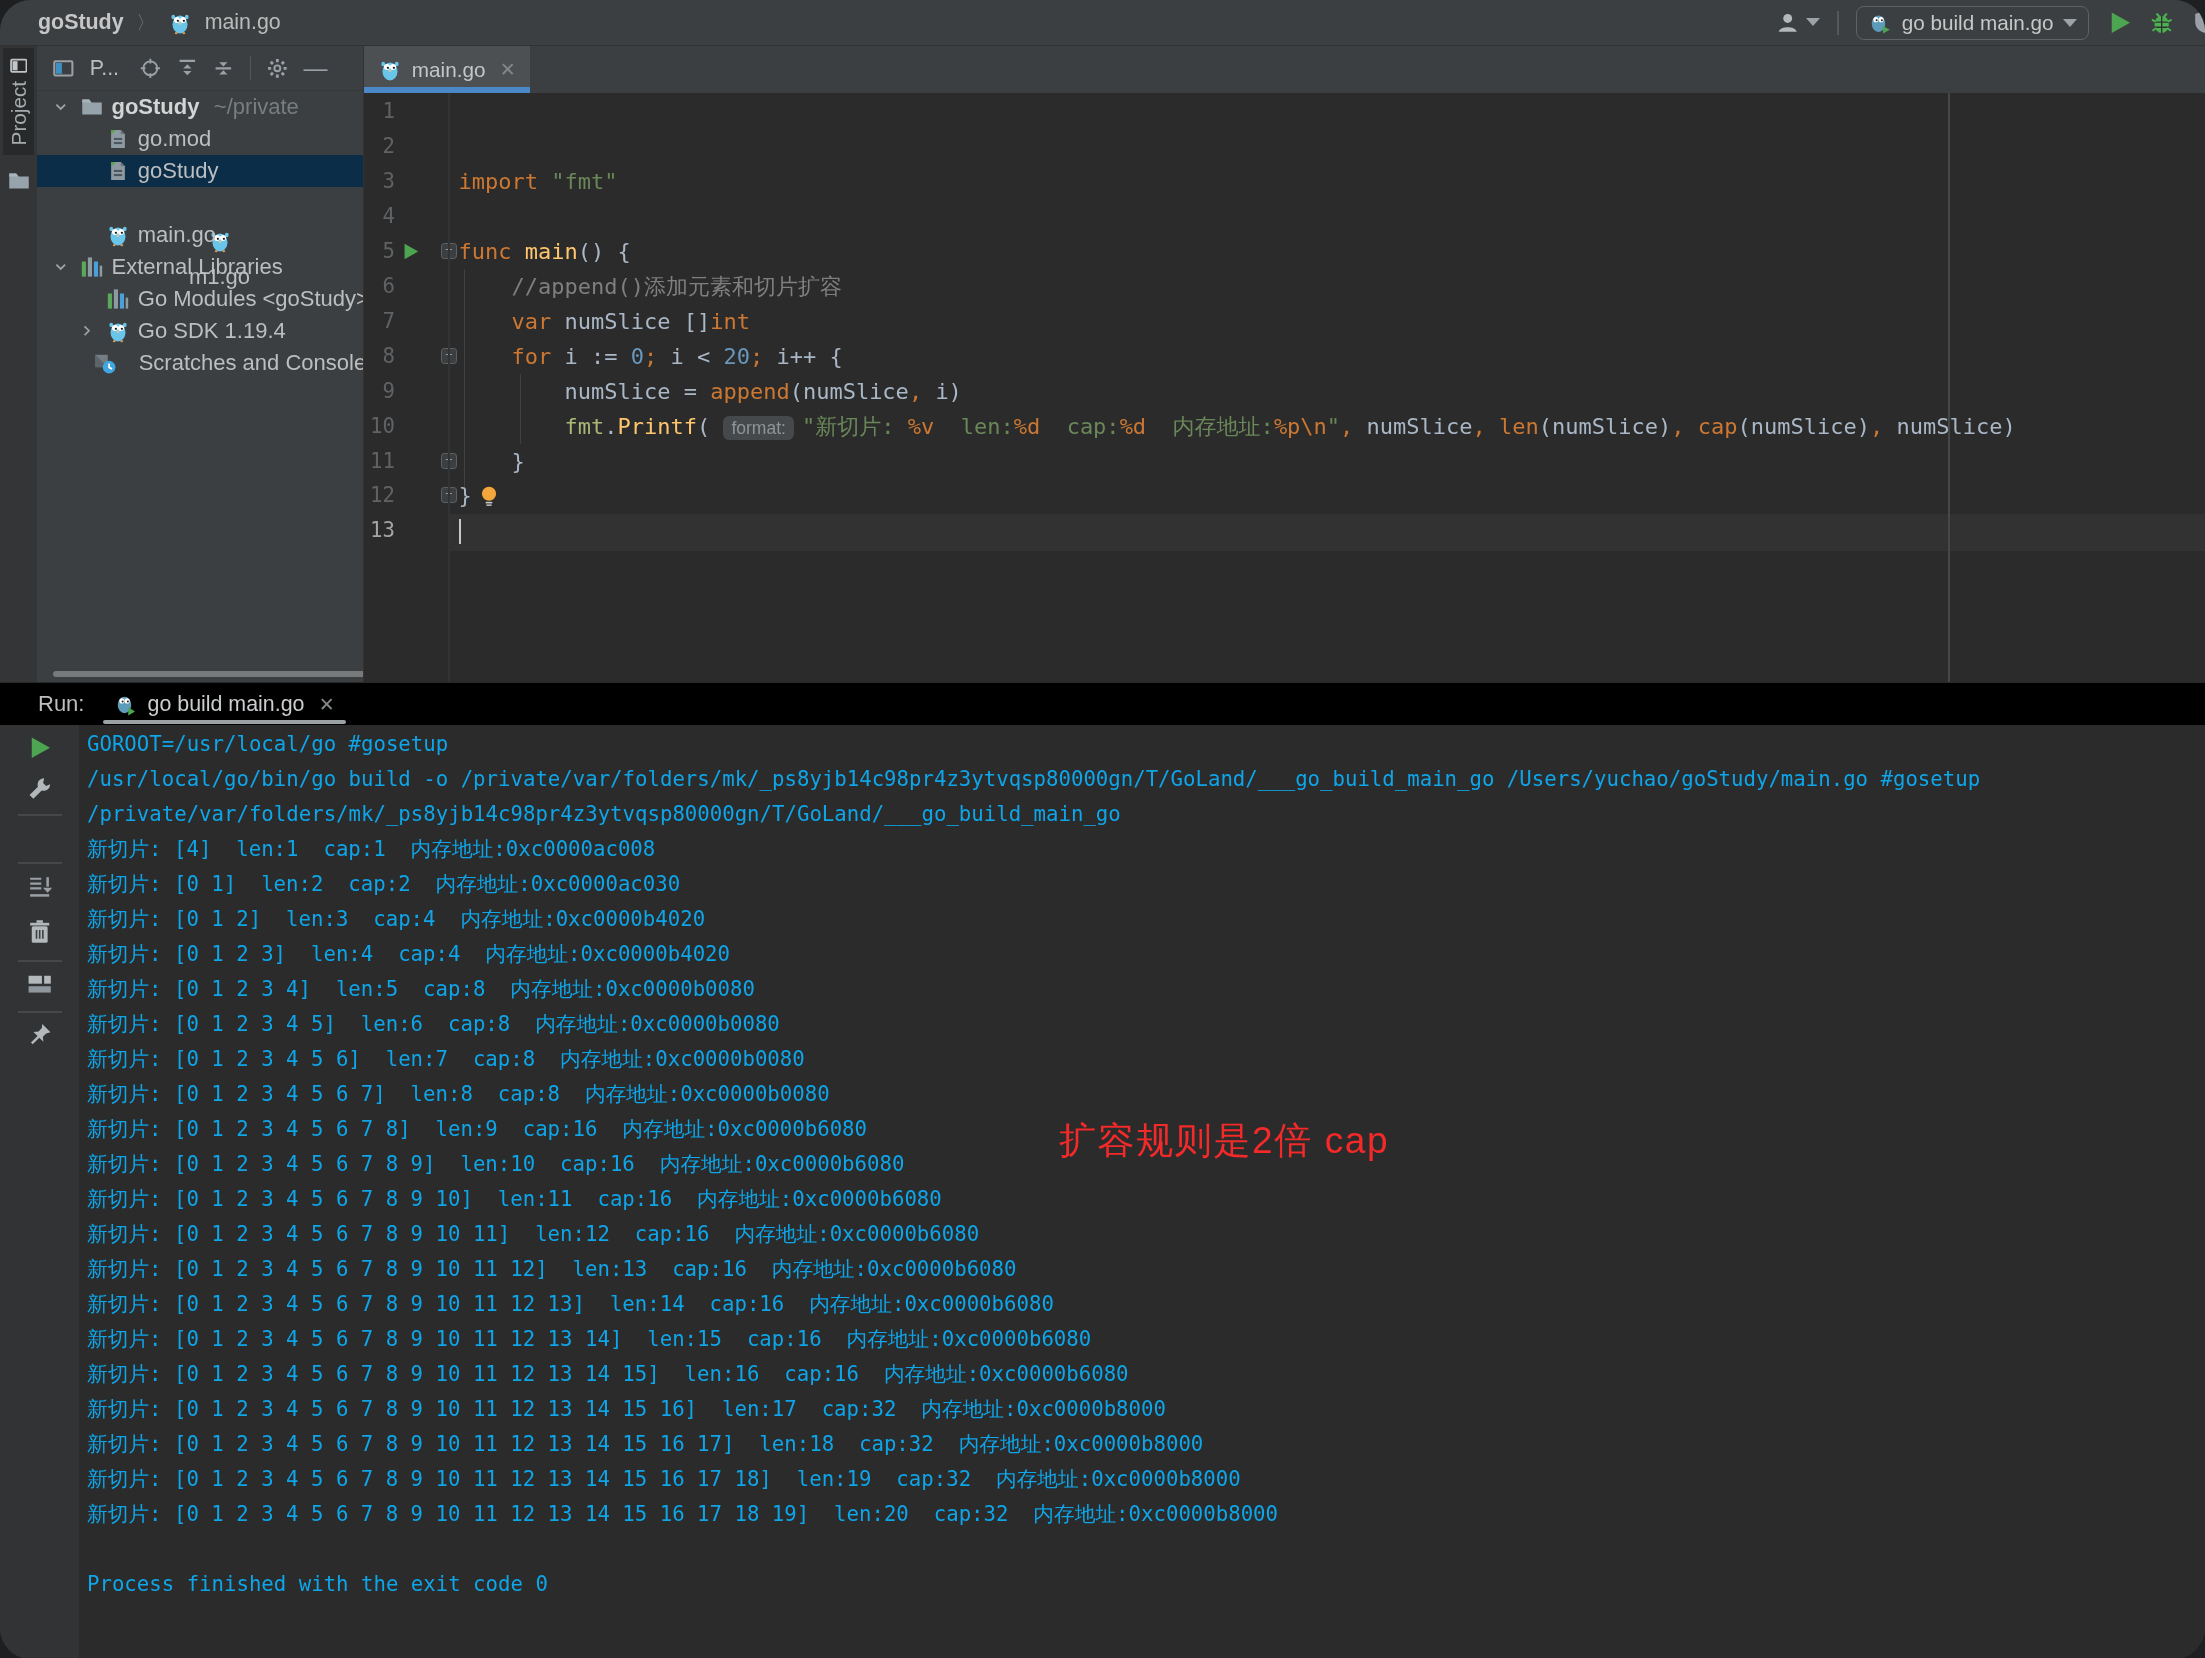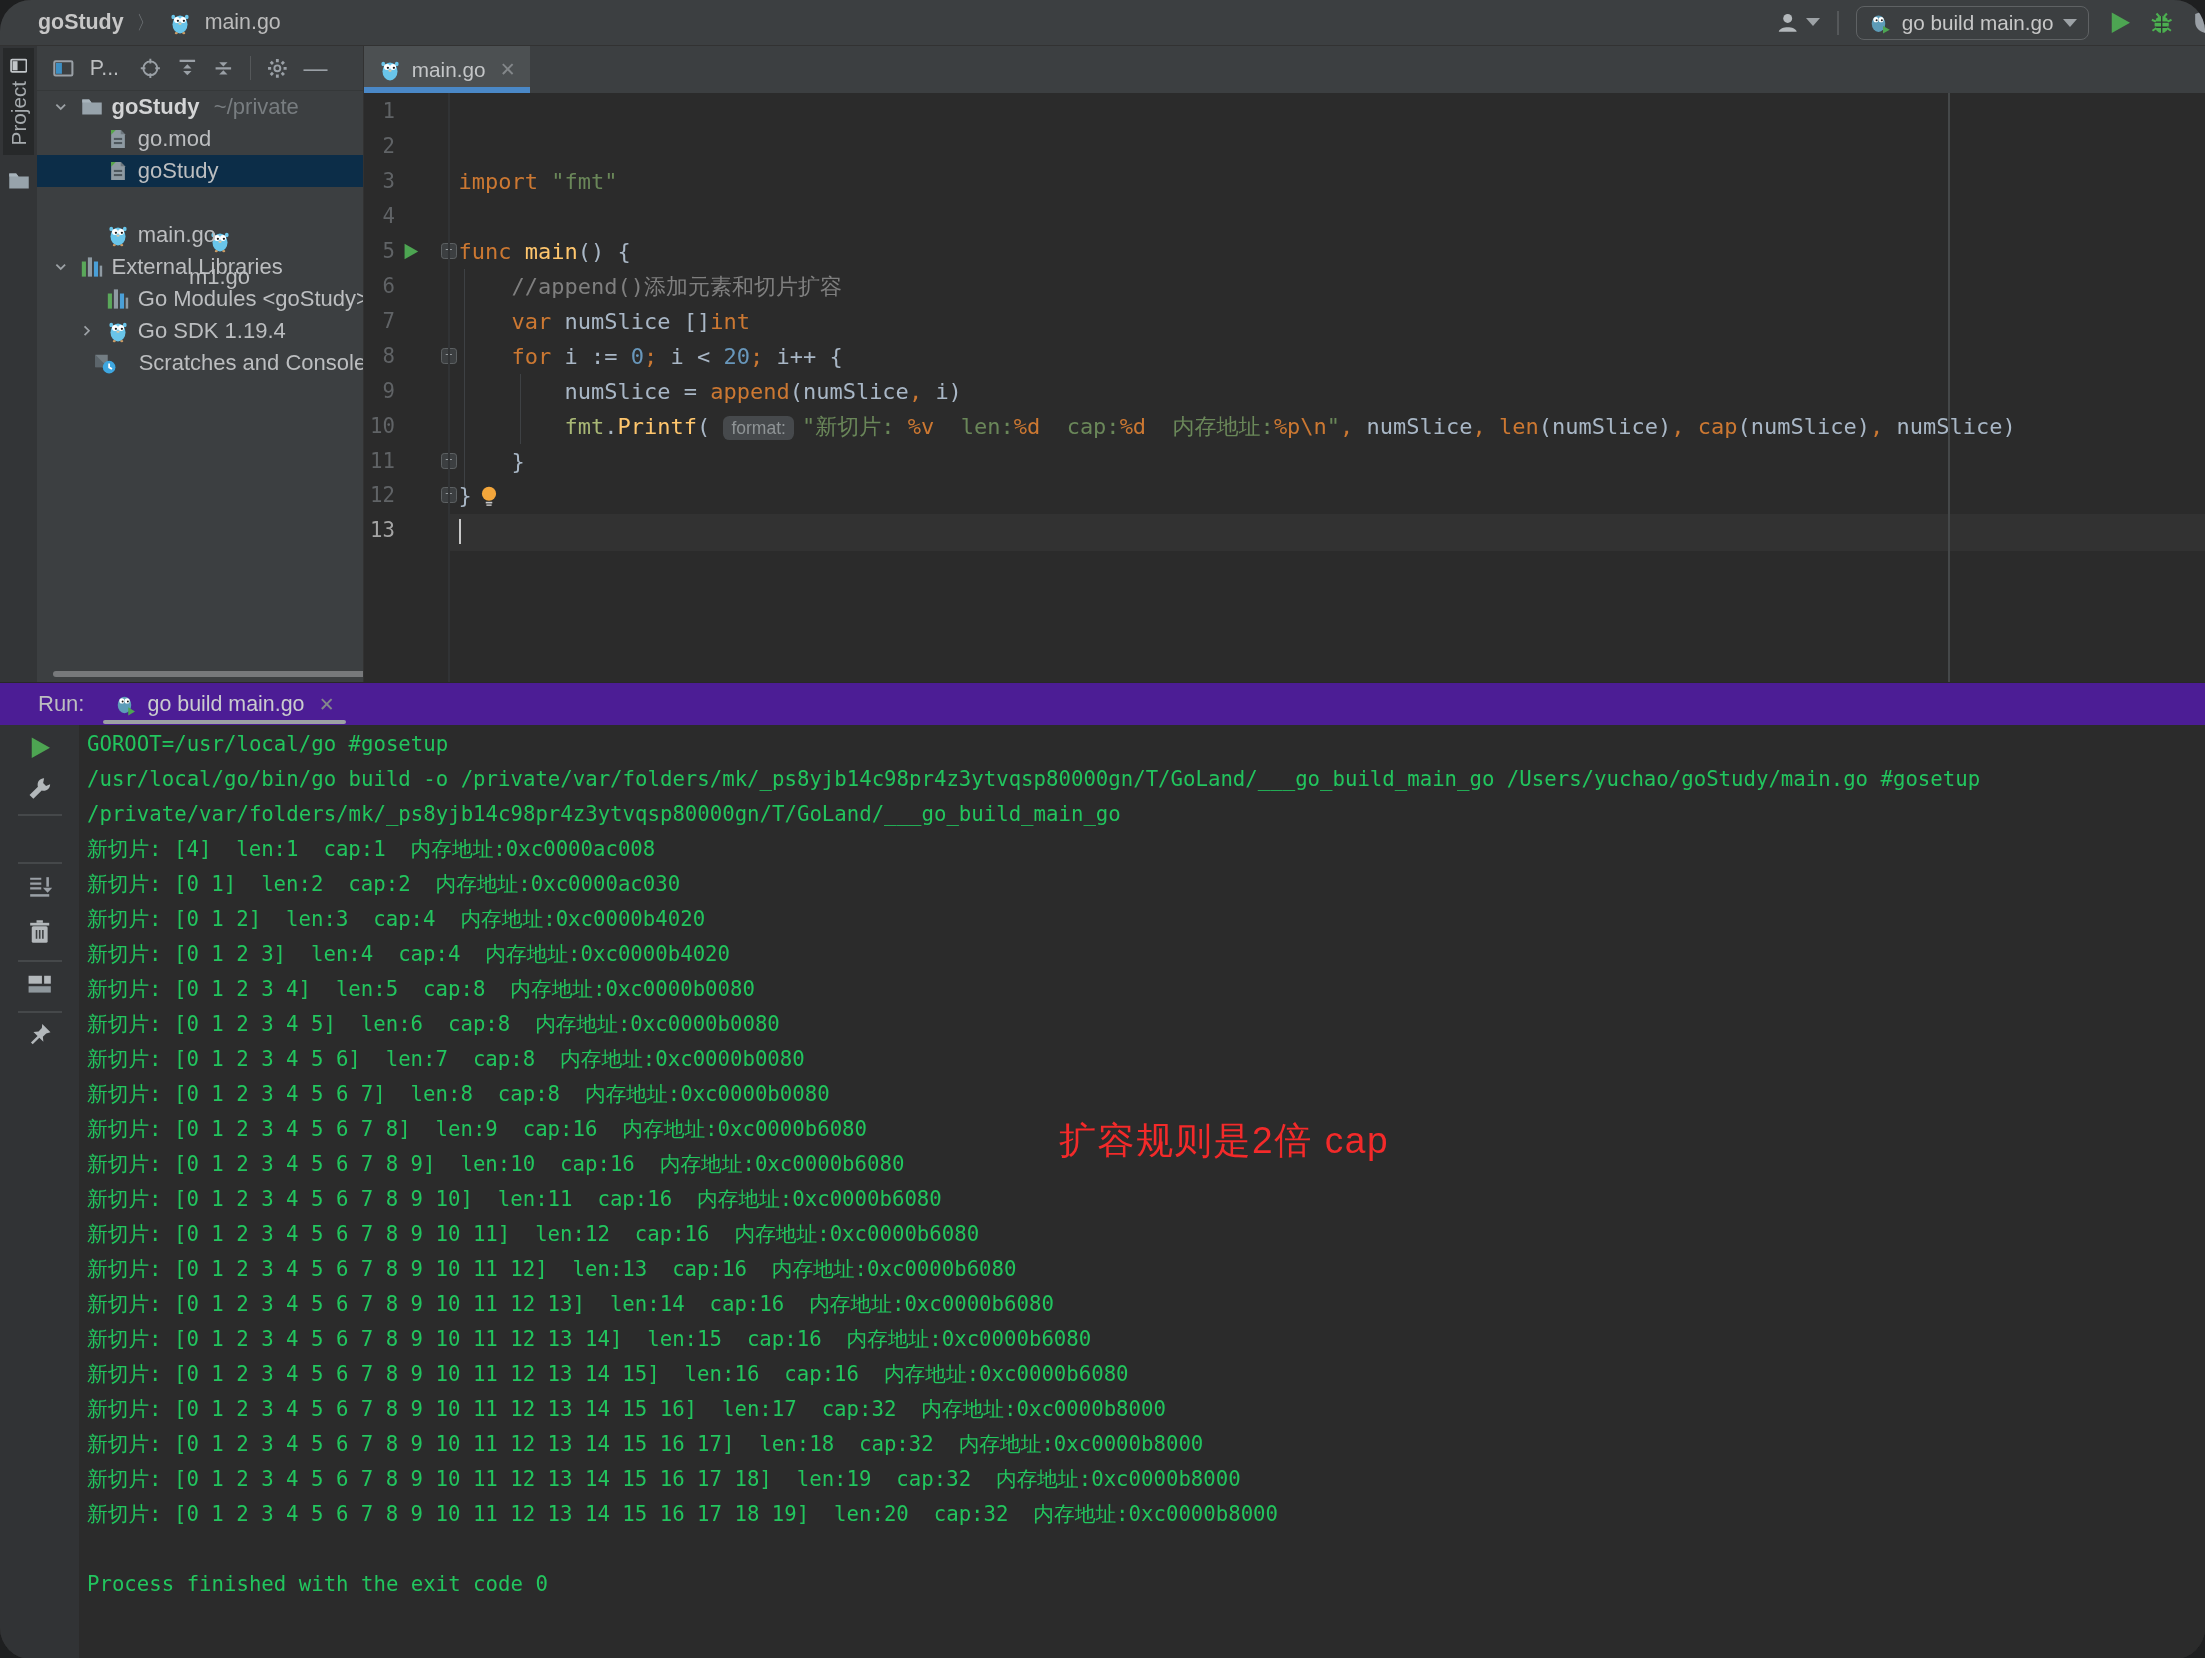--- a/index.html
+++ b/index.html
@@ -72,31 +72,31 @@
   .tok-cmt{color:#7f7f7f;}
   .tok-fn{color:#ffc66d;}
   .tok-pkg,.tok-decl{color:#a9b876;}
   .tok-inlay{display:inline-block;background:#46494c;color:#8f9496;border-radius:6.4px;font-size:17.5px;line-height:24px;
              padding:0 8px;margin-right:8px;vertical-align:middle;font-family:"Liberation Sans",sans-serif;}
   .caret{display:inline-block;width:2.4px;height:25.4px;background:#c8c8c8;vertical-align:middle;}
   .bulb{display:inline-block;vertical-align:middle;margin-left:6.4px;}
 
   
   .run-panel{position:absolute;left:0;top:682px;width:2205px;height:977px;background:#2b2b2b;}
-  .run-header{position:absolute;left:0;top:0;right:0;height:43px;background:#4c1d95;border-top:1.6px solid #282828;box-sizing:border-box;}
+  .run-header{position:absolute;left:0;top:0;right:0;height:43px;background:#000000;border-top:1.6px solid #282828;box-sizing:border-box;}
   .run-label{position:absolute;left:38px;top:0;height:43px;line-height:41px;font-size:22px;color:#bcbec0;}
   .run-tab{position:absolute;left:103px;top:0;height:43px;display:flex;align-items:center;gap:9.5px;padding:0 11px;}
   .run-tab-underline{position:absolute;left:0;bottom:1.6px;height:4.8px;width:100%;background:#9ca1a4;border-radius:2.4px;}
   .run-tab-label{font-size:21.4px;color:#caccce;}
   .run-toolbar{position:absolute;left:0;top:43px;width:79px;bottom:0;background:#313335;}
   .rt-icon{position:absolute;left:27px;width:25.4px;height:25.4px;}
   .rt-sep{position:absolute;left:17.5px;width:44px;height:1.6px;background:#45484a;}
   .console{position:absolute;left:79px;right:0;top:43px;bottom:0;background:#2b2b2b;padding:1.6px 0 0 8px;overflow:hidden;}
   .console-line{height:35px;line-height:35px;white-space:pre;font-family:"DejaVu Sans Mono","Liberation Mono",monospace;
-                font-size:20.7px;color:#22c55e;}
+                font-size:20.7px;color:#0ea5e9;}
   .annotation{position:absolute;left:1059px;top:434px;font-size:37px;font-weight:500;color:#f42a2a;letter-spacing:1.6px;white-space:nowrap;}
   .stop-square{width:20.7px;height:20.7px;background:#5b5e60;margin:2.4px;}
 </style>
 </head>
 <body>
 
 <div class="app">
 
   <header class="topbar">
     <div class="breadcrumbs">

